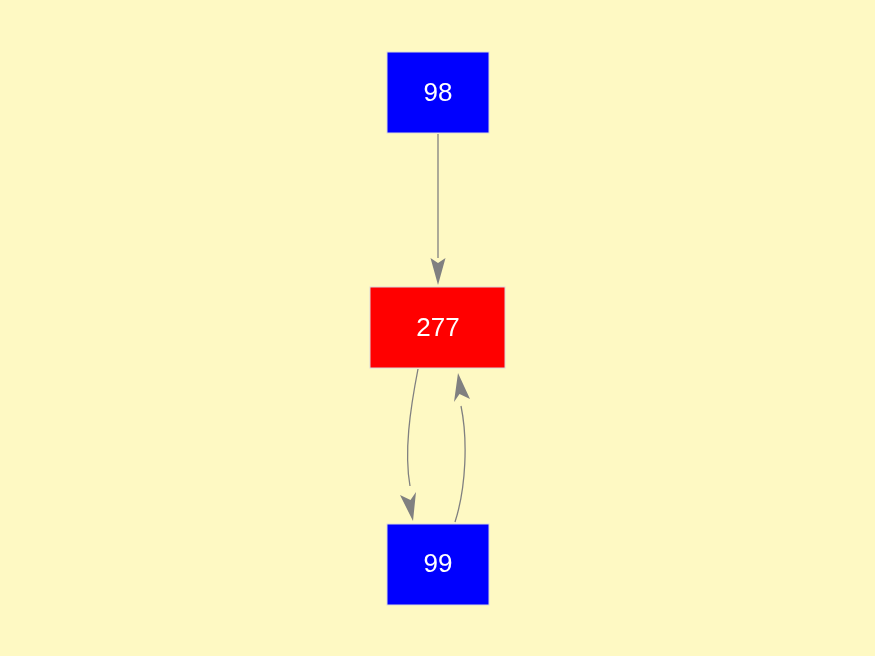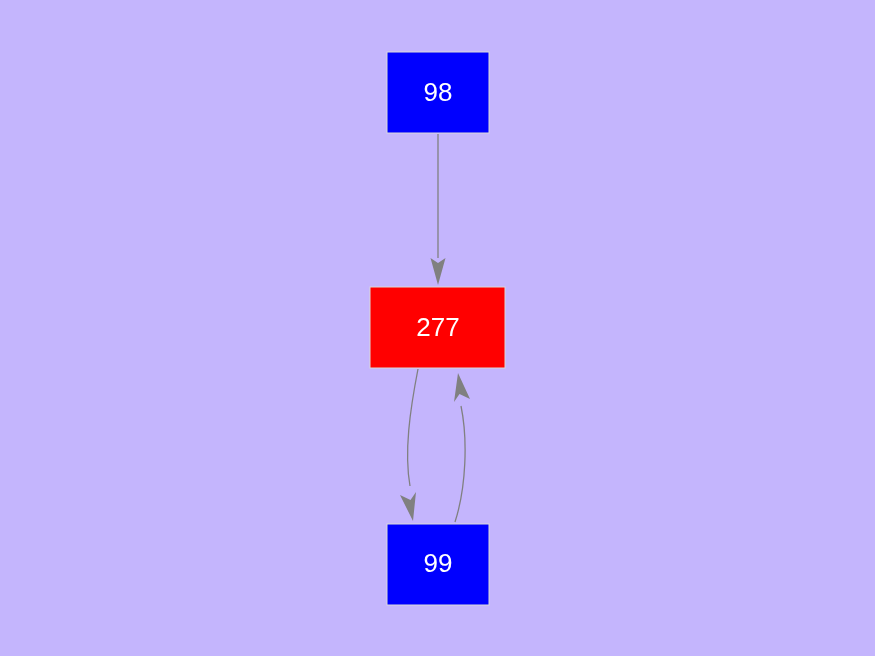--- a/index.html
+++ b/index.html
@@ -43,21 +43,21 @@
     stroke-width: 1.3;
   }
   .edge-head {
     fill: #808080;
     stroke: none;
   }
 </style>
 </head>
 <body style="background: rgb(255, 255, 255);">
 
-<div id="graph-canvas" style="background: #c4b5fd;">
+<div id="graph-canvas" style="background: #fef9c3;">
   <svg class="graph-svg" viewBox="0 0 875 656">
 
     <g>
       <path class="edge-path" d="M438,134 L438,258" stroke="#808080"></path>
       <path class="edge-head" d="M438,285 L430.5,258 L438,263 L445.5,258 Z" fill="#808080"></path>
     </g>
 
     <g>
       <path class="edge-path" d="M418,369 C410,410 404,452 410,486" stroke="#808080"></path>
       <path class="edge-head" d="M413,521 L400,495 L410.5,500 L416,492 Z" fill="#808080"></path>

